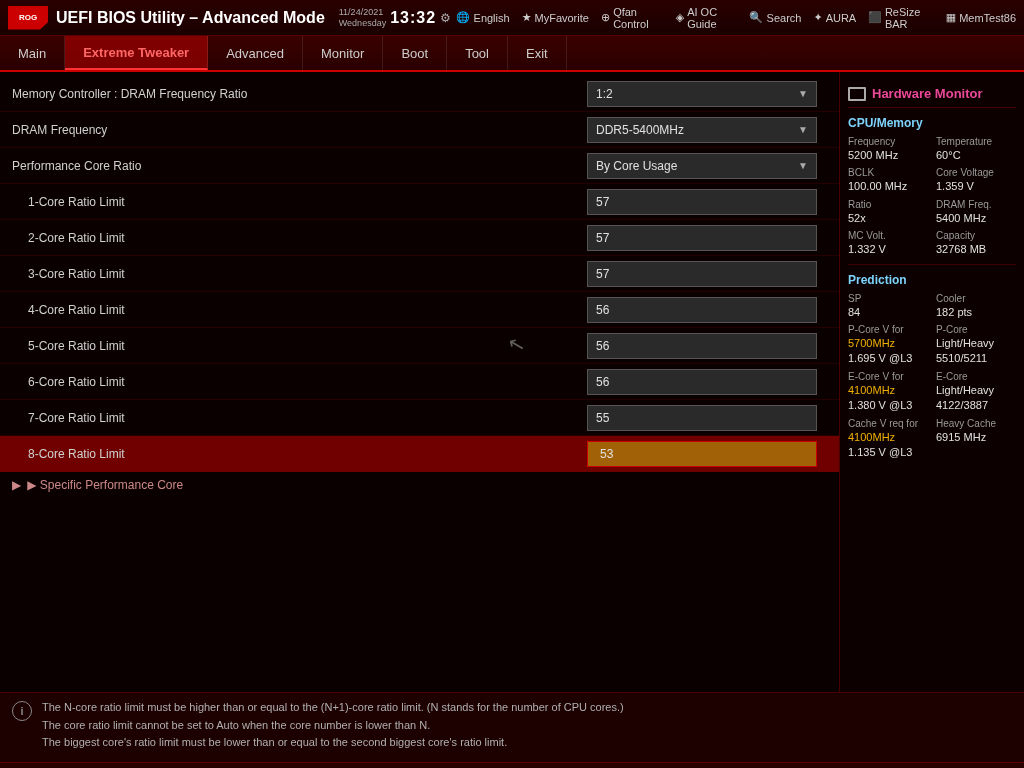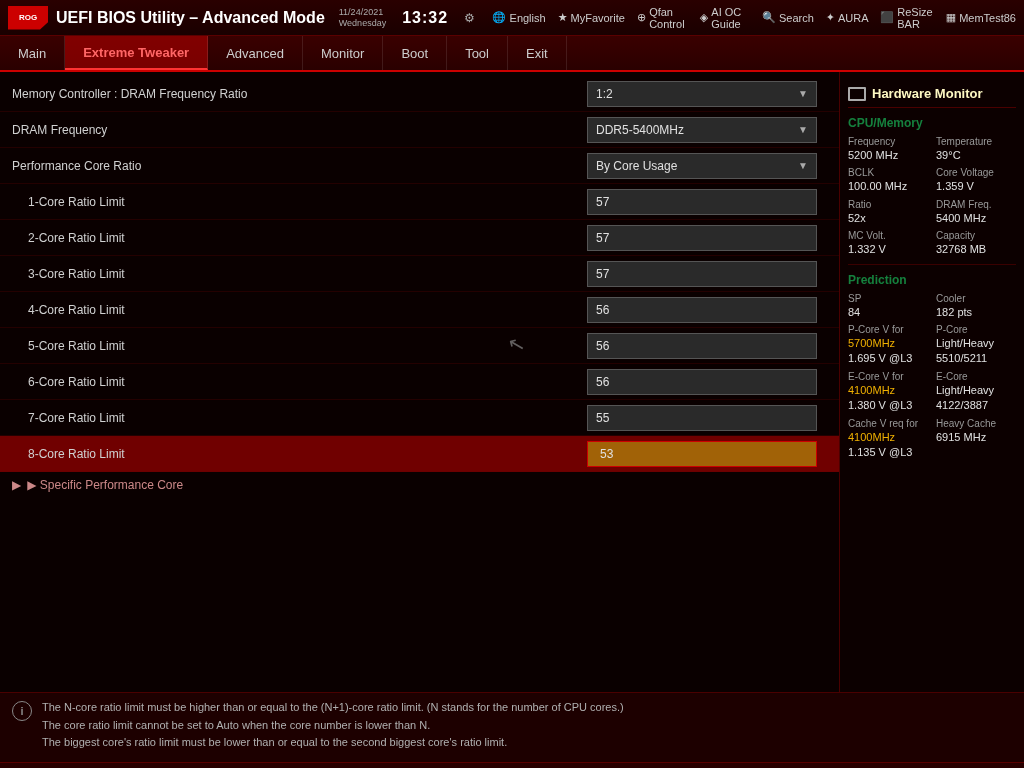--- a/index.html
+++ b/index.html
@@ -67,22 +67,21 @@
       align-items: center;
       gap: 3px;
       cursor: pointer;
       color: #cccccc;
     }
 
     
     .clock-area {
       display: flex;
       align-items: center;
-      gap: 16px;
-      margin-right: 12px;
+      gap: 4px;
     }
 
     .date-area {
       display: flex;
       flex-direction: column;
       font-size: 9px;
       color: #aaa;
       line-height: 1.2;
     }
 
@@ -210,38 +209,38 @@
       padding: 8px;
       overflow-y: auto;
     }
 
     .sidebar-title {
       display: flex;
       align-items: center;
       gap: 6px;
       font-size: 13px;
       font-weight: bold;
-      color: #fef9c3;
+      color: #ec4899;
       padding: 6px 0;
       border-bottom: 1px solid #4a0000;
       margin-bottom: 8px;
     }
 
     .monitor-icon {
       width: 18px;
       height: 14px;
       border: 2px solid #aaa;
       border-radius: 1px;
       position: relative;
     }
 
     .section-title {
       font-size: 12px;
       font-weight: bold;
-      color: #15803d;
+      color: #7dd3fc;
       margin: 8px 0 6px 0;
     }
 
     .stat-grid {
       display: grid;
       grid-template-columns: 1fr 1fr;
       gap: 4px 8px;
       margin-bottom: 4px;
     }
 
@@ -503,21 +502,21 @@
 
     <div class="section-title">CPU/Memory</div>
 
     <div class="stat-grid">
       <div class="stat-item">
         <div class="stat-label">Frequency</div>
         <div class="stat-value">5200 MHz</div>
       </div>
       <div class="stat-item">
         <div class="stat-label">Temperature</div>
-        <div class="stat-value">39°C</div>
+        <div class="stat-value">60°C</div>
       </div>
       <div class="stat-item">
         <div class="stat-label">BCLK</div>
         <div class="stat-value">100.00 MHz</div>
       </div>
       <div class="stat-item">
         <div class="stat-label">Core Voltage</div>
         <div class="stat-value">1.359 V</div>
       </div>
       <div class="stat-item">

